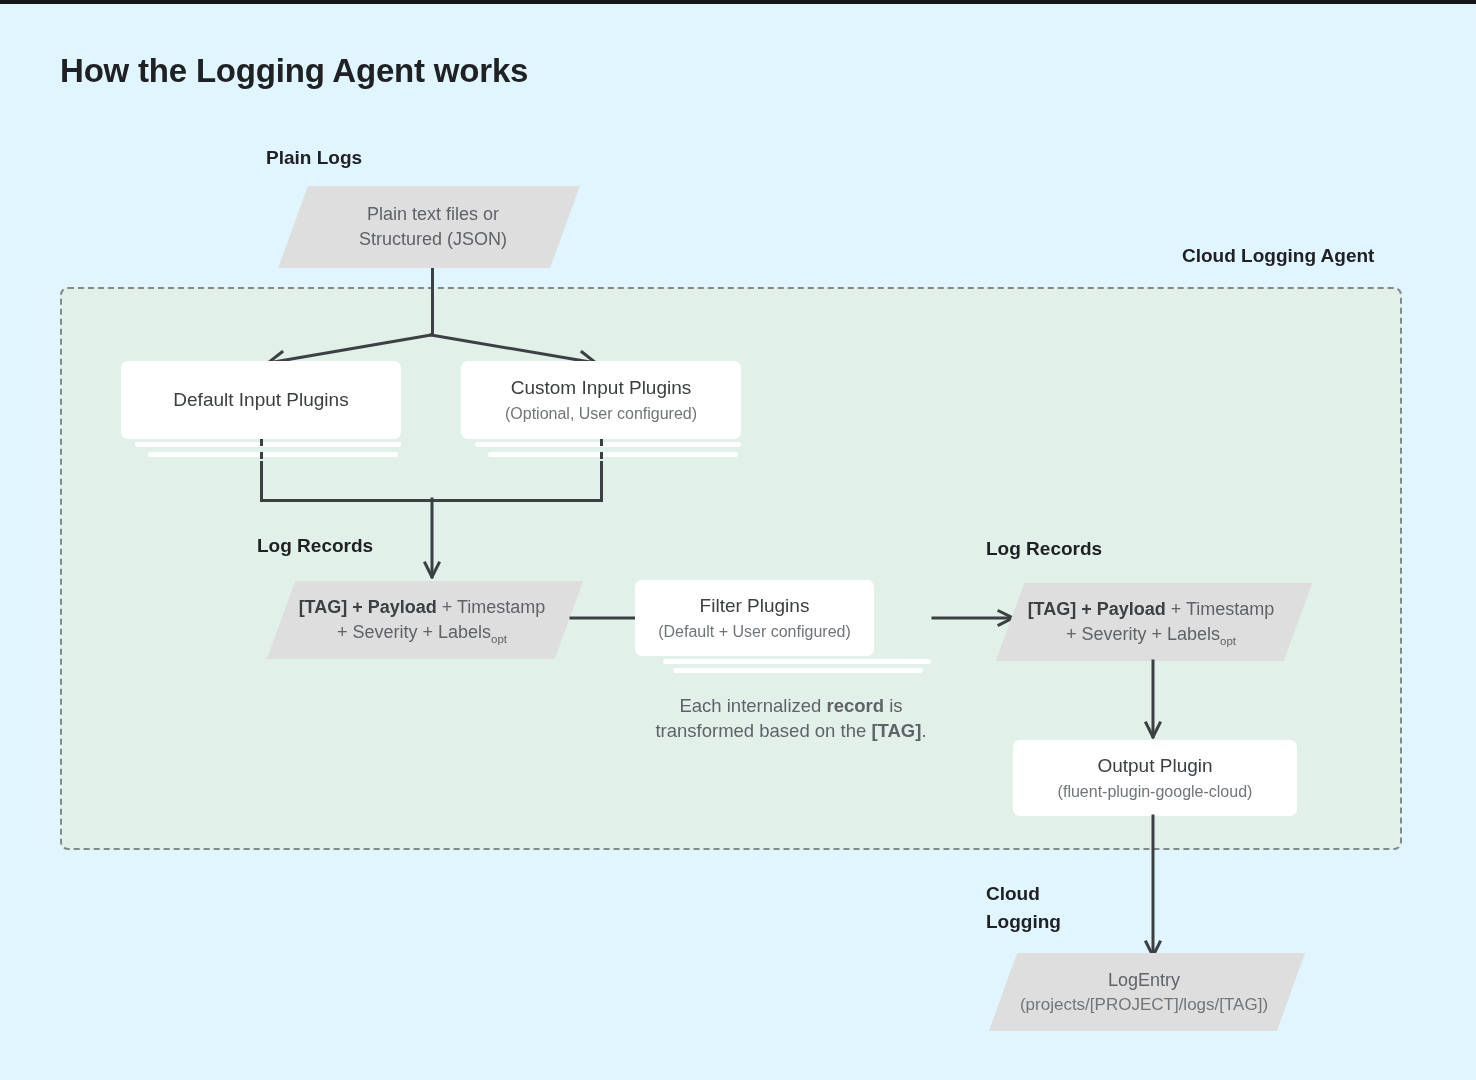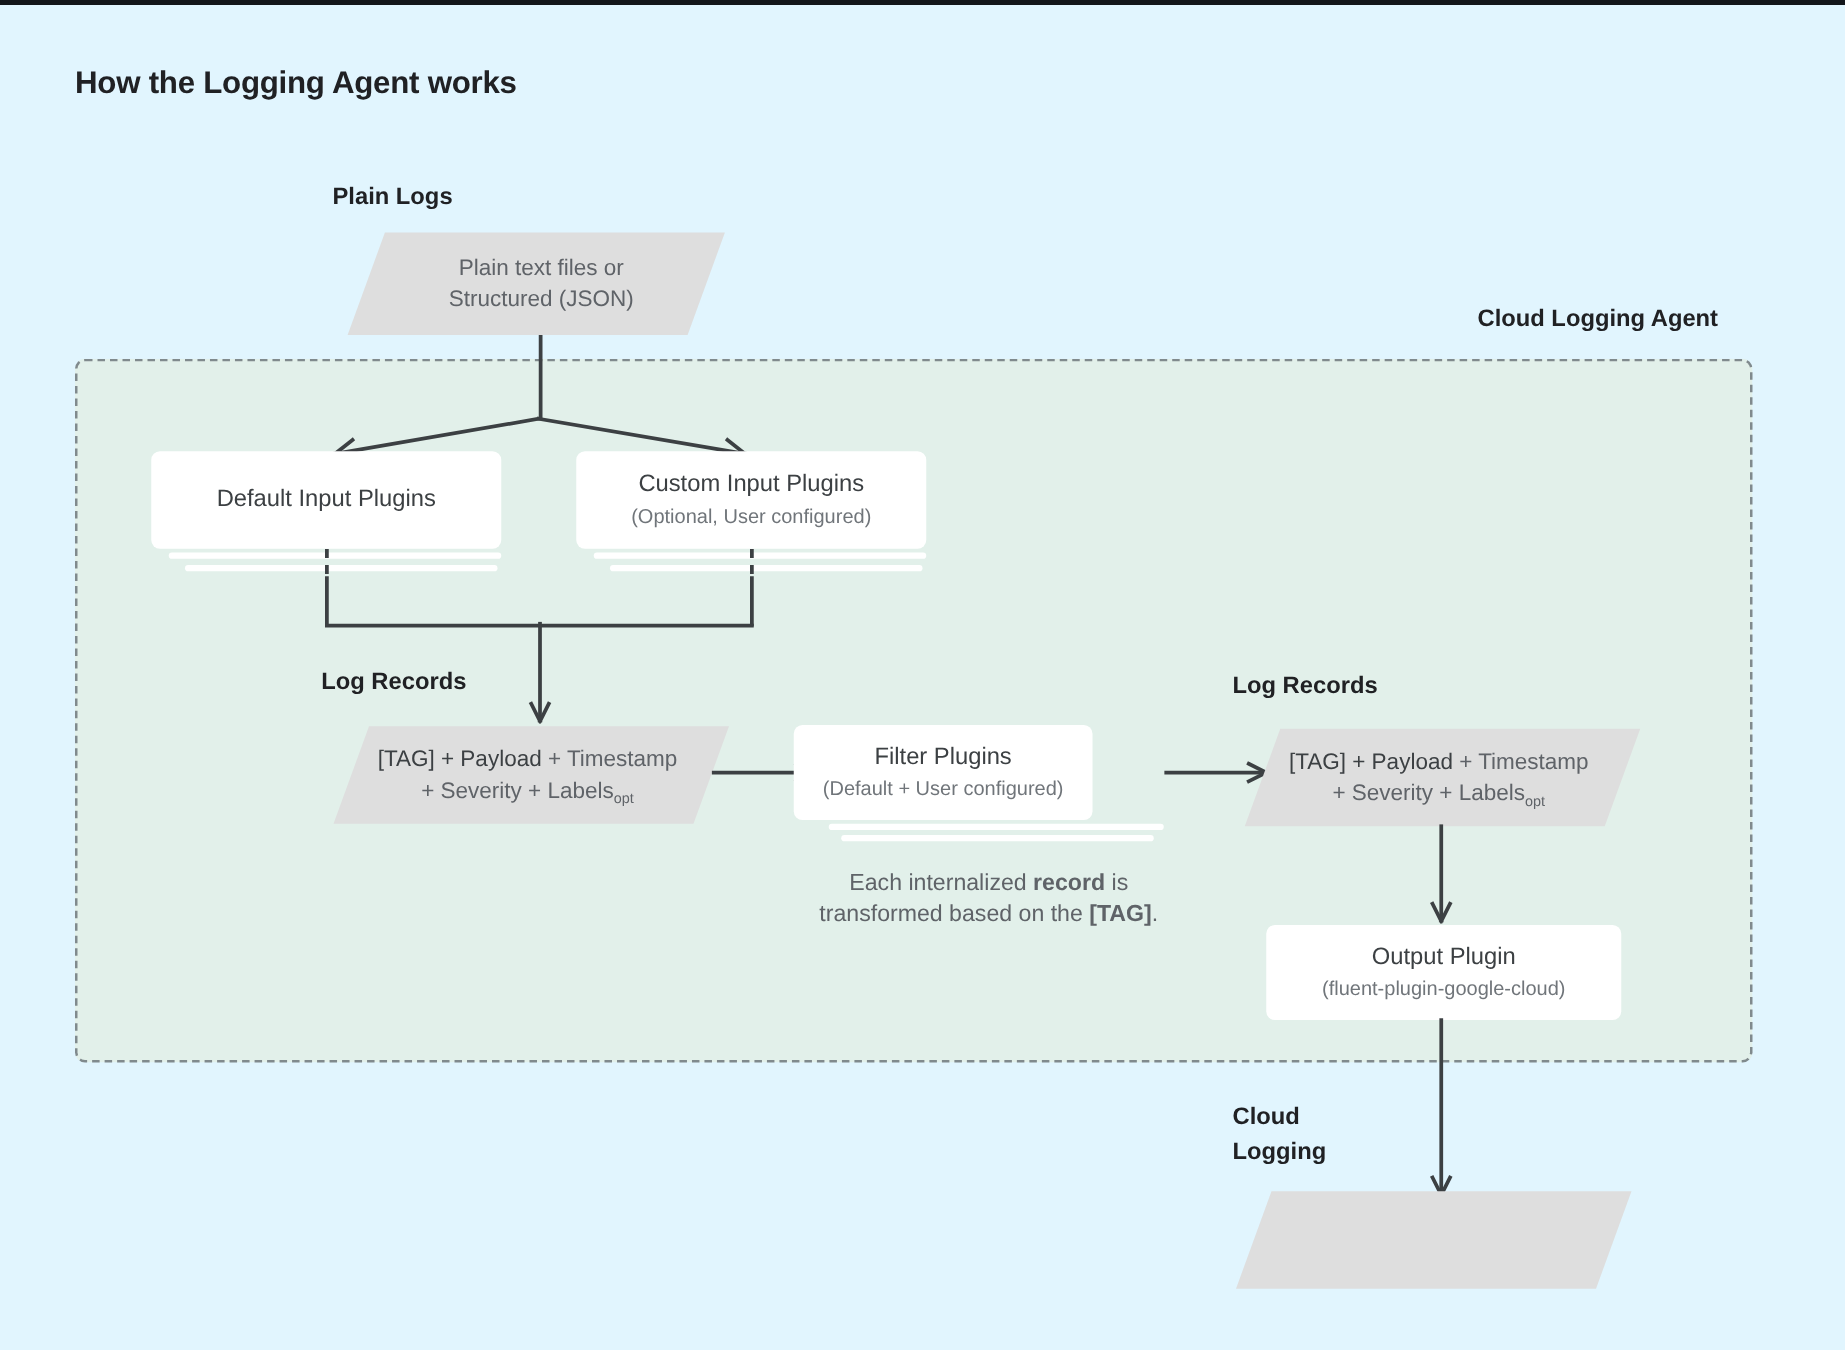--- a/index.html
+++ b/index.html
@@ -27,21 +27,21 @@
     width: 1476px;
     height: 4px;
     background: #13161a;
   }
 
   
   .page-title {
     position: absolute;
     left: 60px;
     top: 52px;
-    font-size: 25px;
+    font-size: 33px;
     font-weight: bold;
     color: #202124;
     letter-spacing: -0.2px;
     white-space: nowrap;
   }
   .section-label {
     position: absolute;
     font-size: 19px;
     font-weight: bold;
     color: #202124;
@@ -78,21 +78,21 @@
     color: #5f6368;
     font-size: 18px;
     line-height: 1.38;
     pointer-events: none;
   }
   .para-label .ln { white-space: nowrap; }
   .para-label .sub {
     font-size: 17px;
     color: #70757a;
   }
-  .para-label b { font-weight: normal; color: #3c4043; }
+  .para-label b { font-weight: bold; color: #3c4043; }
   .para-label .subscript {
     font-size: 0.64em;
     vertical-align: sub;
     line-height: 0;
   }
 
   
   .card {
     position: absolute;
     background: #ffffff;
@@ -273,14 +273,18 @@
   </div>
 
   <svg class="arrow-svg" style="left:1144px; top:816px;" width="20" height="146" viewBox="0 0 20 146">
     <g stroke="#3c4043" stroke-width="3" fill="none" stroke-linecap="square">
       <path d="M9,0 L9,136"></path>
       <path d="M9,140 L2,126 M9,140 L16,126"></path>
     </g>
   </svg>
 
   <div class="para" style="left:1003px; top:953px; width:288px; height:78px;"></div>
+  <div class="para-label" style="left:984px; top:953px; width:320px; height:78px;">
+    <span class="ln">LogEntry</span>
+    <span class="ln sub">(projects/[PROJECT]/logs/[TAG])</span>
+  </div>
 
 </div>
 
 </body></html>

